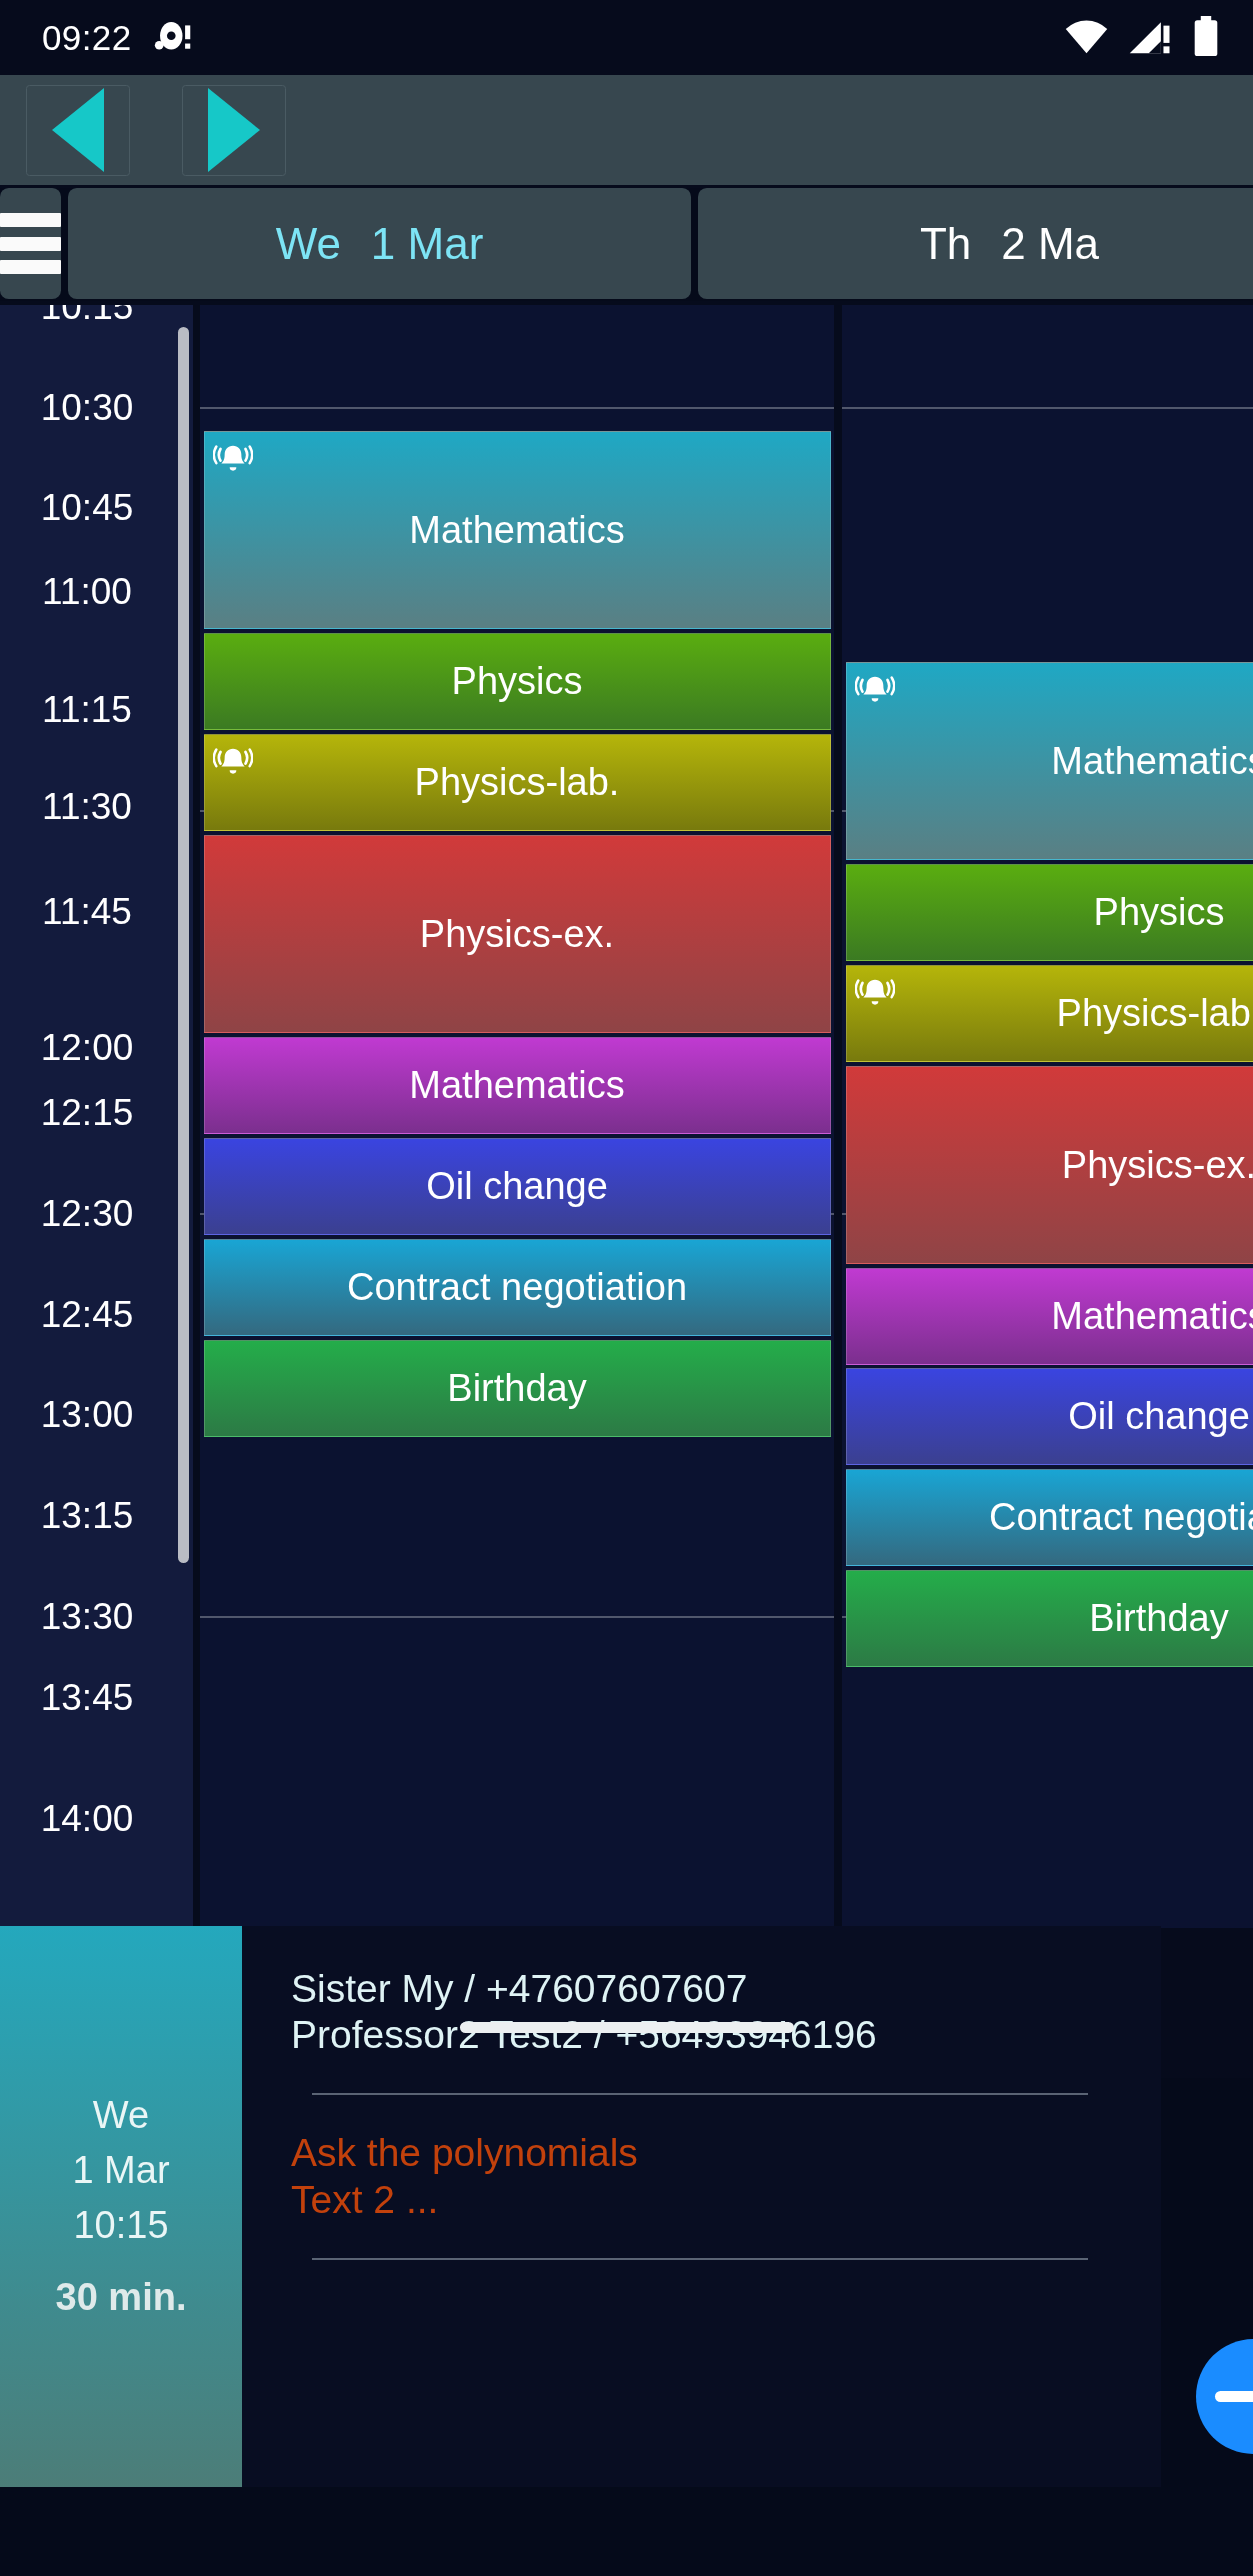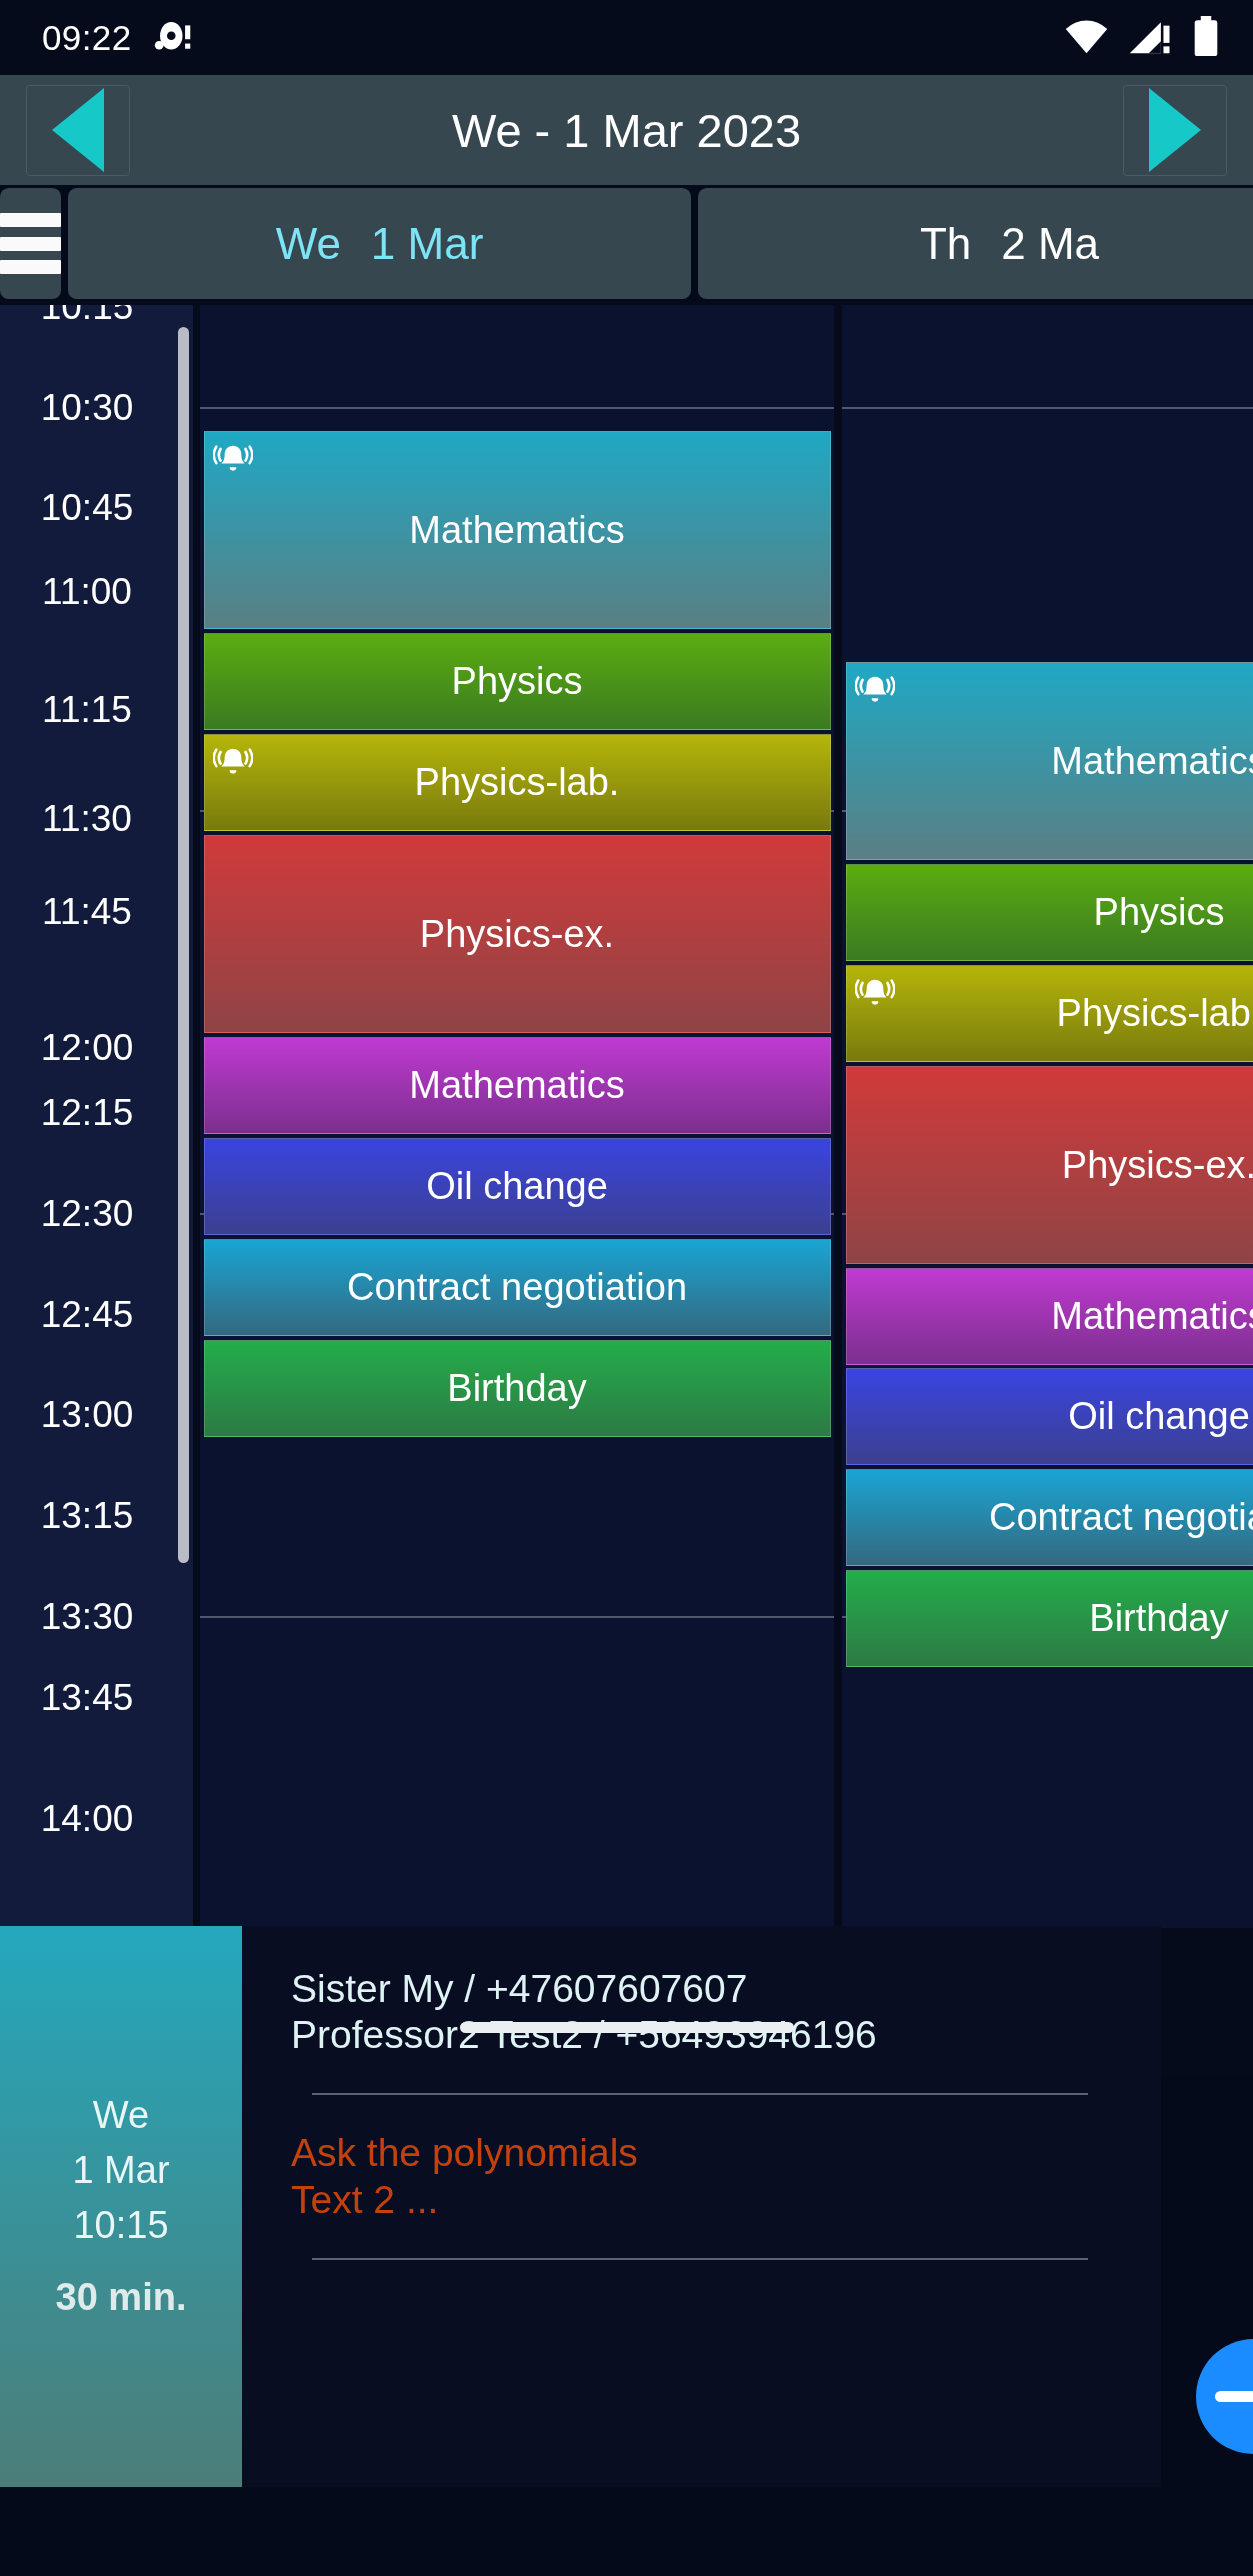--- a/index.html
+++ b/index.html
@@ -173,21 +173,20 @@
           <rect x="3" y="5" width="26" height="41" rx="3" fill="#ffffff"></rect>
         </svg>
       </span>
     </div>
   </div>
 
   <div class="titlebar">
     <div class="nav-btn">
       <div class="tri-left"></div>
     </div>
-    <div class="title-text">We - 1 Mar 2023</div>
     <div class="nav-btn">
       <div class="tri-right"></div>
     </div>
   </div>
 
   <div class="dayheader">
     <div class="menu-cell">
       <div class="mb"></div>
       <div class="mb"></div>
       <div class="mb"></div>
@@ -203,21 +202,21 @@
   </div>
 
   <div class="gridwrap">
     <div class="timecol" id="timecol">
       <div class="scrollbar"></div>
     <div class="tick" style="top: -19px;">10:15</div>
         <div class="tick" style="top: 82px;">10:30</div>
         <div class="tick" style="top: 182px;">10:45</div>
         <div class="tick" style="top: 266px;">11:00</div>
         <div class="tick" style="top: 384px;">11:15</div>
-        <div class="tick" style="top: 493px; text-align: center;">11:30</div>
+        <div class="tick" style="top: 481px; text-align: center;">11:30</div>
         <div class="tick" style="top: 586px;">11:45</div>
         <div class="tick" style="top: 722px;">12:00</div>
         <div class="tick" style="top: 787px;">12:15</div>
         <div class="tick" style="top: 888px;">12:30</div>
         <div class="tick" style="top: 989px;">12:45</div>
         <div class="tick" style="top: 1089px;">13:00</div>
         <div class="tick" style="top: 1190px;">13:15</div>
         <div class="tick" style="top: 1291px;">13:30</div>
         <div class="tick" style="top: 1364px; margin-top: 8px;">13:45</div>
         <div class="tick" style="top: 1493px;">14:00</div>

